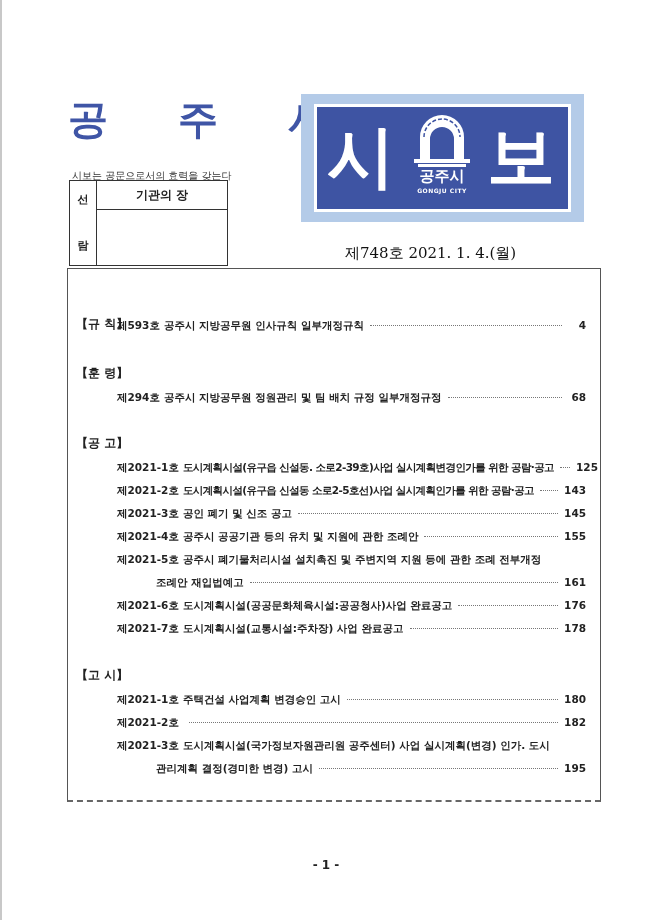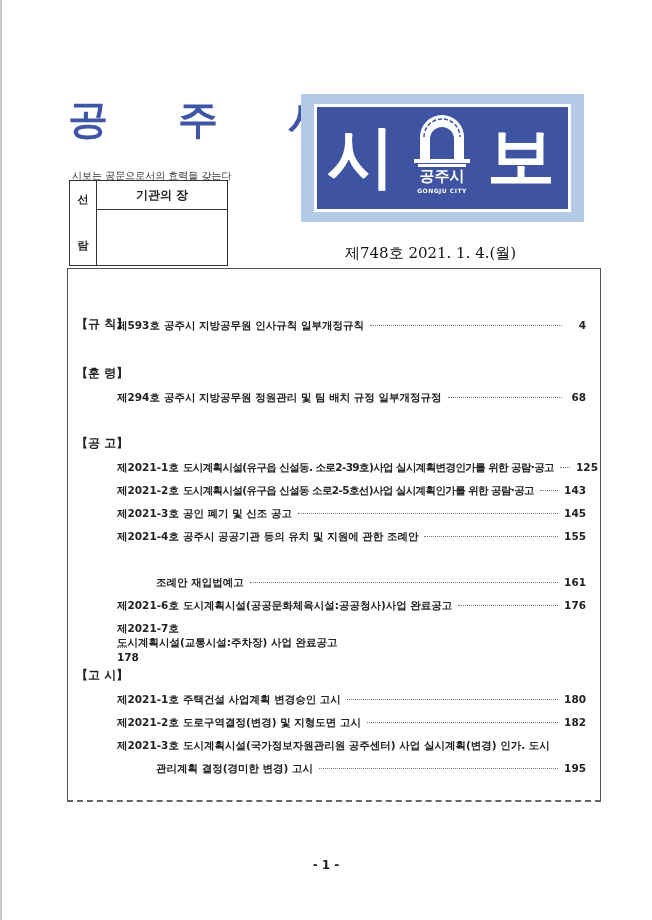--- a/index.html
+++ b/index.html
@@ -160,49 +160,52 @@
     <span class="title">공인 폐기 및 신조 공고</span>
     <span class="dots"></span>
     <span class="page">145</span>
   </div>
   <div class="entry" style="top:261px;">
     <span class="num">제2021-4호</span>
     <span class="title">공주시 공공기관 등의 유치 및 지원에 관한 조례안</span>
     <span class="dots"></span>
     <span class="page">155</span>
   </div>
+  <div class="entry" style="top:284px;">
+    <span class="num">제2021-5호</span>
+    <span class="title">공주시 폐기물처리시설 설치촉진 및 주변지역 지원 등에 관한 조례 전부개정</span>
+  </div>
   <div class="entry cont" style="top:307px;">
     <span class="indent"></span>
     <span class="title">조례안 재입법예고</span>
     <span class="dots"></span>
     <span class="page">161</span>
   </div>
   <div class="entry" style="top:330px;">
     <span class="num">제2021-6호</span>
     <span class="title">도시계획시설(공공문화체육시설:공공청사)사업 완료공고</span>
     <span class="dots"></span>
     <span class="page">176</span>
   </div>
-  <div class="entry" style="top:353px;flex-direction:column;">
+  <div class="entry" style="top:353px;">
     <span class="num">제2021-7호</span>
     <span class="title">도시계획시설(교통시설:주차장) 사업 완료공고</span>
     <span class="dots"></span>
     <span class="page">178</span>
   </div>
 
   <div class="section-head" style="top:398px;">【고  시】</div>
   <div class="entry" style="top:424px;">
     <span class="num">제2021-1호</span>
     <span class="title">주택건설 사업계획 변경승인 고시</span>
     <span class="dots"></span>
     <span class="page">180</span>
   </div>
   <div class="entry" style="top:447px;">
     <span class="num">제2021-2호</span>
-    <span class="title">도로구역결정(변경) 및 지형도면 고시</span>
     <span class="dots"></span>
     <span class="page">182</span>
   </div>
   <div class="entry" style="top:470px;">
     <span class="num">제2021-3호</span>
     <span class="title">도시계획시설(국가정보자원관리원 공주센터) 사업 실시계획(변경) 인가. 도시</span>
   </div>
   <div class="entry cont" style="top:493px;">
     <span class="indent"></span>
     <span class="title">관리계획 결정(경미한 변경) 고시</span>

